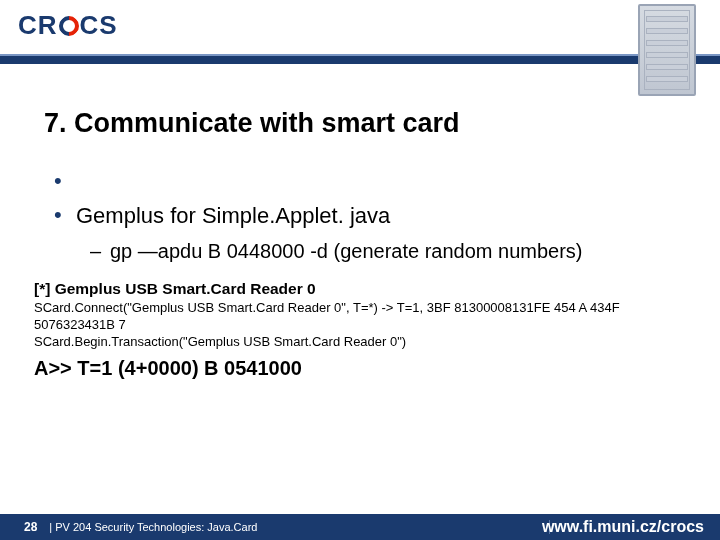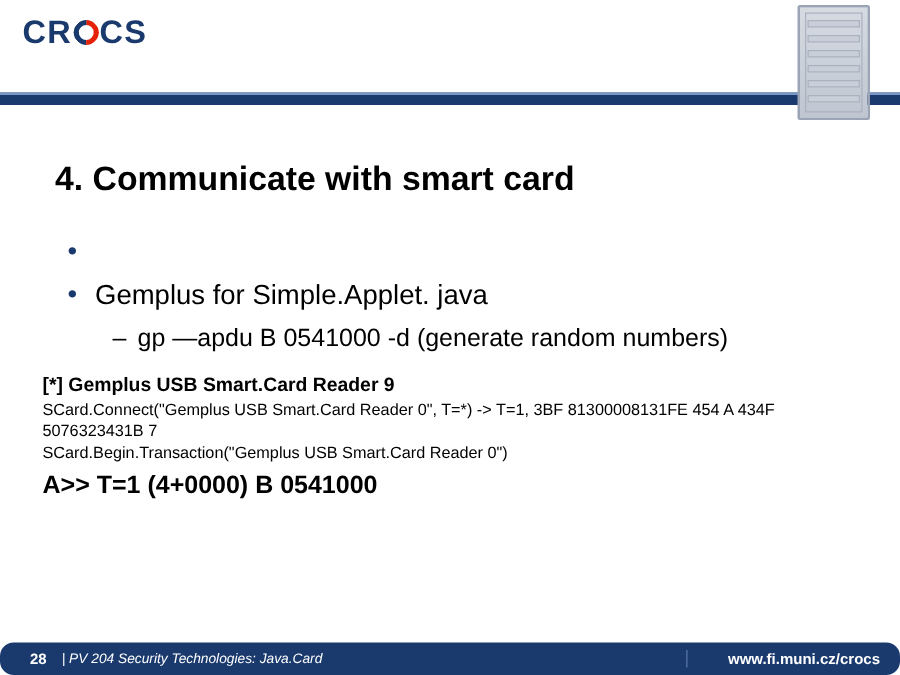--- a/index.html
+++ b/index.html
@@ -1,41 +1,41 @@
 <!DOCTYPE html>
 <html><head>
 <meta charset="utf-8">
 <style>
   * { margin: 0; padding: 0; box-sizing: border-box; }
   body { width: 720px; height: 540px; font-family: Arial, Helvetica, sans-serif; background: #fff; position: relative; overflow: hidden; }
-  .header { width: 100%; height: 84px; background: #fff; position: relative; }
+  .header { width: 100%; height: 64px; background: #fff; position: relative; }
   .logo { position: absolute; top: 10px; left: 18px; display: flex; align-items: center; gap: 0; }
   .logo-text { font-size: 26px; font-weight: bold; color: #1a3a6e; letter-spacing: 1px; }
   .ring { display: inline-block; width: 20px; height: 20px; border: 4px solid #1a3a6e; border-top-color: #e52207; border-right-color: #e52207; border-radius: 50%; transform: rotate(45deg); margin: 0 1px; vertical-align: middle; }
   .header-bar { position: absolute; bottom: 0; left: 0; right: 0; height: 10px; background: #1a3a6e; border-top: 2px solid #7a96c4; }
   .rack { position: absolute; right: 24px; top: 4px; width: 58px; height: 92px; background: linear-gradient(#d6dbe2,#bfc6d1); border: 2px solid #9aa4b5; border-radius: 2px; z-index: 5; }
   .rack::before { content: ""; position: absolute; inset: 4px; border: 1px solid #aab2c0; }
   .rack-line { position:absolute; left:6px; right:6px; height:6px; background:#c9cfd9; border:1px solid #aab2c0; }
   .content { padding: 44px 44px 0 44px; }
   .title { font-size: 27px; font-weight: bold; color: #000; margin-bottom: 28px; }
   .bullets { margin-left: 10px; }
   .b-row { display: flex; align-items: flex-start; margin-bottom: 6px; }
   .dot { color: #1a3a6e; font-size: 22px; line-height: 28px; width: 22px; }
   .b-text { font-size: 22px; line-height: 30px; color: #000; font-family: Arial, sans-serif; }
   .sub-row { display: flex; align-items: flex-start; margin-left: 36px; margin-top: 4px; margin-bottom: 14px; }
   .dash { font-size: 20px; color: #000; width: 20px; line-height: 28px; }
   .sub-text { font-size: 20px; color: #000; line-height: 28px; }
   .code-block { margin: 0 34px 0 34px; }
   .code-bold { font-size: 15.5px; font-weight: bold; color: #000; line-height: 20px; }
   .code-small { font-size: 13px; color: #000; line-height: 17px; }
   .a-lines { margin-top: 8px; font-size: 20px; font-weight: bold; color: #000; line-height: 21px; }
-  .footer { position: absolute; bottom: 0; left: 0; right: 0; height: 26px; background: #1a3a6e; display: flex; align-items: center; border-radius: 11px; }
+  .footer { position: absolute; bottom: 0; left: 0; right: 0; height: 26px; background: #1a3a6e; display: flex; align-items: center; }
   .page-num { color: #fff; font-size: 12px; font-weight: bold; margin-left: 24px; }
-  .footer-text { color: #fff; font-size: 11px; margin-left: 12px; font-style: italic; }
-  .footer-right { position: absolute; right: 16px; color: #fff; font-size: 12px; font-weight: bold; }
+  .footer-text { color: #fff; font-size: 11px; margin-left: 12px; }
+  .footer-right { position: absolute; right: 16px; color: #fff; font-size: 16px; font-weight: bold; }
   .footer-sep { position:absolute; right: 170px; width:1px; height:14px; background:#5a76a4;}
 </style>
 </head>
 <body>
 
 <div class="header">
   <div class="logo">
     <span class="logo-text">CR</span>
     <span class="ring"></span>
     <span class="logo-text">CS</span>
@@ -46,39 +46,39 @@
 <div class="rack">
   <div class="rack-line" style="top:10px"></div>
   <div class="rack-line" style="top:22px"></div>
   <div class="rack-line" style="top:34px"></div>
   <div class="rack-line" style="top:46px"></div>
   <div class="rack-line" style="top:58px"></div>
   <div class="rack-line" style="top:70px"></div>
 </div>
 
 <div class="content">
-  <div class="title">4. Communicate with smart card</div>
+  <div class="title">7. Communicate with smart card</div>
 
   <div class="bullets">
     <div class="b-row">
       <span class="dot">•</span>
     </div>
     <div class="b-row">
       <span class="dot">•</span>
       <span class="b-text">Gemplus for Simple.Applet. java</span>
     </div>
     <div class="sub-row">
       <span class="dash">–</span>
-      <span class="sub-text">gp —apdu B 0541000 -d (generate random numbers)</span>
+      <span class="sub-text">gp —apdu B 0448000 -d (generate random numbers)</span>
     </div>
   </div>
 </div>
 
 <div class="code-block">
-  <div class="code-bold">[*] Gemplus USB Smart.Card Reader 9</div>
+  <div class="code-bold">[*] Gemplus USB Smart.Card Reader 0</div>
   <div class="code-small">SCard.Connect("Gemplus USB Smart.Card Reader 0", T=*) -&gt; T=1, 3BF 81300008131FE 454 A 434F 5076323431B 7</div>
   <div class="code-small">SCard.Begin.Transaction("Gemplus USB Smart.Card Reader 0")</div>
   <div class="a-lines">A&gt;&gt; T=1 (4+0000) B 0541000</div>
 </div>
 
 <div class="footer">
   <span class="page-num">28</span>
   <span class="footer-text">| PV 204 Security Technologies: Java.Card</span>
   <span class="footer-sep"></span>
   <span class="footer-right">www.fi.muni.cz/crocs</span>

